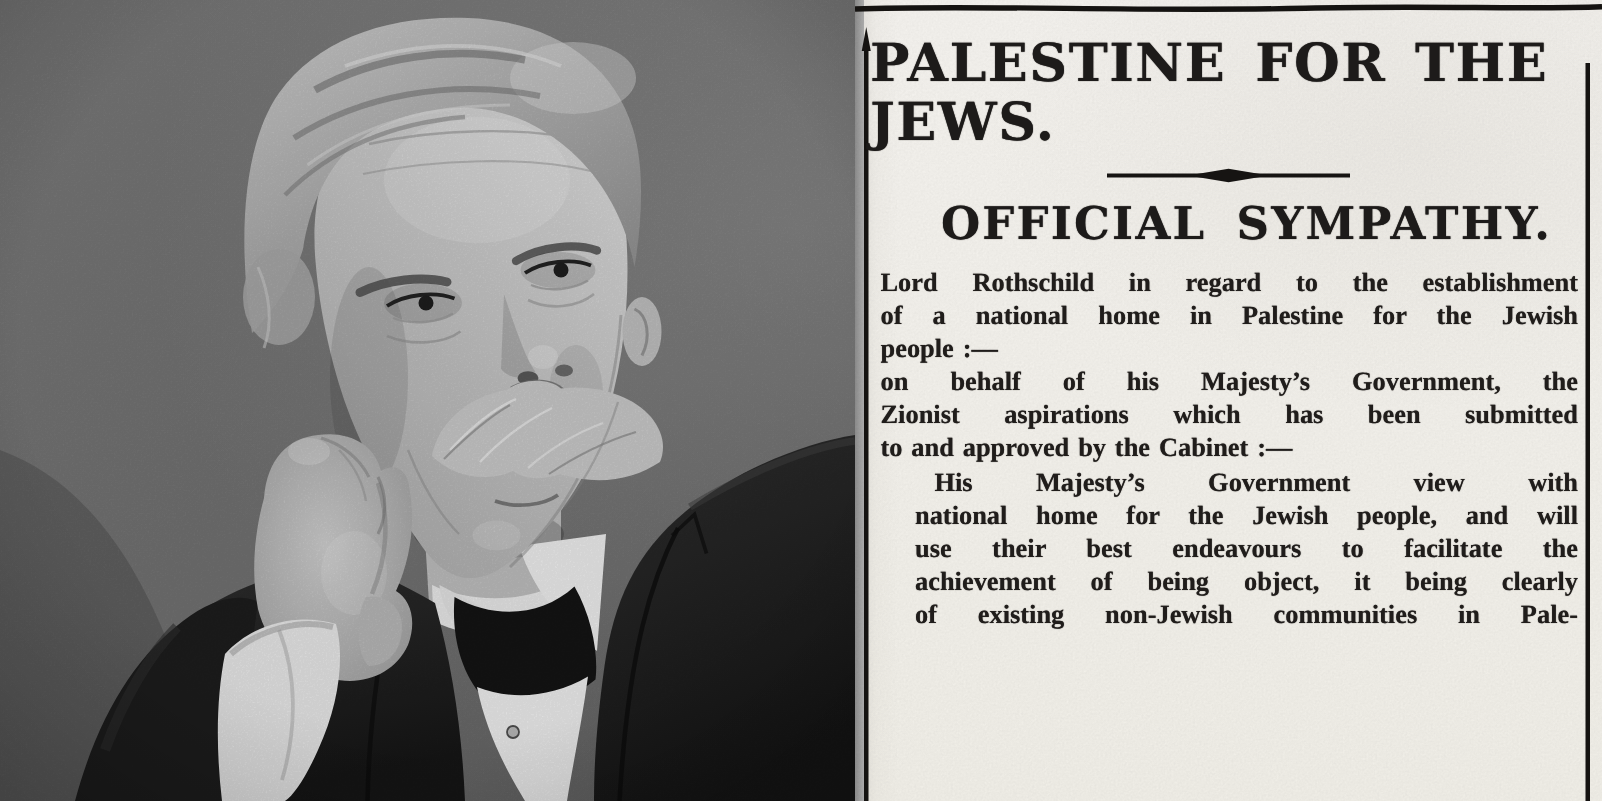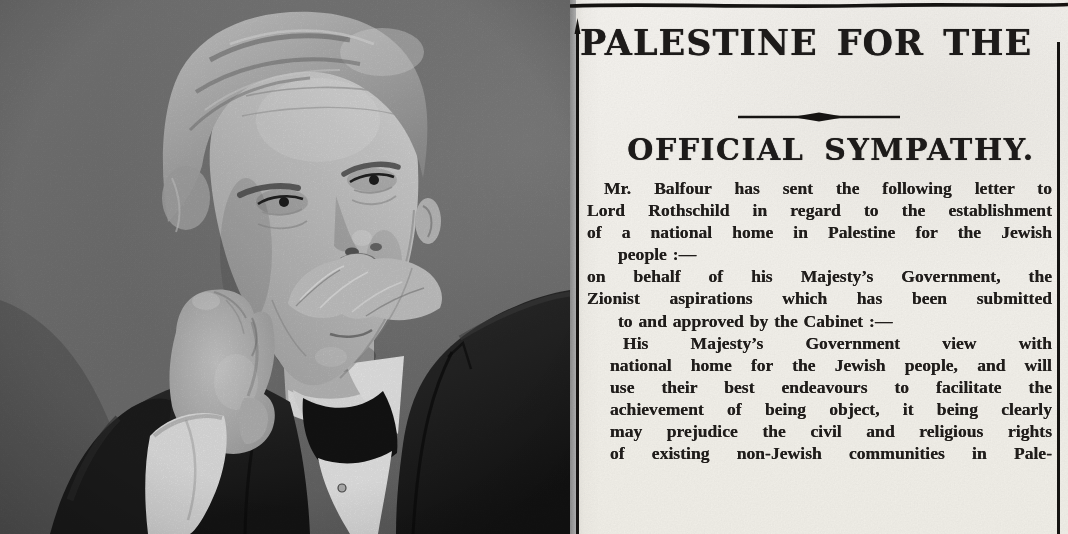--- a/index.html
+++ b/index.html
@@ -54,21 +54,21 @@
     color:#201d1b;
     text-shadow:0 0 0.6px rgba(32,29,27,0.85);
     word-spacing:1.5px;
   }
   .ln{
     height:22.1px;line-height:22.1px;
     text-align:justify;text-align-last:justify;
     overflow:visible;white-space:normal;
   }
   .ln.indent{padding-left:17px;}
-  .ln.end{text-align-last:left;margin-left:31px;}
+  .ln.end{text-align-last:left;}
   .ln.quote{margin-left:23px;}
   .ln.qindent{padding-left:13px;}
 </style>
 </head>
 <body>
 
 <div class="stage">
 
   <div class="photo" role="img" aria-label="Black-and-white studio portrait of a middle-aged statesman with swept-back grey hair and a bushy moustache, wearing a dark wool coat, white wing collar and dark cravat, resting his head against his raised right hand">
     <svg width="570" height="534" viewBox="0 0 570 534">
@@ -217,40 +217,39 @@
       </defs>
       <path d="M0,6 C80,3 190,8 300,5.5 C380,3.5 450,6.5 498,4.5" stroke="#161412" stroke-width="3.6" fill="none"></path>
       <polygon points="4.5,34 10.5,34 7.5,18" fill="#161412"></polygon>
       <line x1="7.5" y1="30" x2="7.5" y2="534" stroke="#161412" stroke-width="3"></line>
       <line x1="488.5" y1="42" x2="488.5" y2="534" stroke="#161412" stroke-width="3"></line>
       <rect width="498" height="534" filter="url(#pgrain)" opacity="0.05"></rect>
     </svg>
 
     <div class="headline">
       <div>PALESTINE FOR THE</div>
+      <div>JEWS.</div>
     </div>
 
     <div class="divider">
       <svg width="170" height="14" viewBox="0 0 170 14">
         <path d="M4,7 L166,7" stroke="#161412" stroke-width="2.6"></path>
         <polygon points="58,7 85,2.5 112,7 85,11.5" fill="#161412"></polygon>
       </svg>
     </div>
 
     <div class="subheadline">OFFICIAL SYMPATHY.</div>
 
     <div class="article-body">
-        <div class="ln indent">Mr. Balfour has sent the following letter to</div>
         <div class="ln">Lord Rothschild in regard to the establishment</div>
         <div class="ln">of a national home in Palestine for the Jewish</div>
         <div class="ln end">people :—</div>
         <div class="ln">on behalf of his Majesty’s Government, the</div>
         <div class="ln">Zionist aspirations which has been submitted</div>
         <div class="ln end">to and approved by the Cabinet :—</div>
         <div class="ln quote qindent">His Majesty’s Government view with</div>
         <div class="ln quote">national home for the Jewish people, and will</div>
         <div class="ln quote">use their best endeavours to facilitate the</div>
         <div class="ln quote">achievement of being object, it being clearly</div>
-        <div class="ln quote">may prejudice the civil and religious rights</div>
         <div class="ln quote">of existing non-Jewish communities in Pale-</div>
       </div>
   </div>
 </div>
 
 </body></html>

